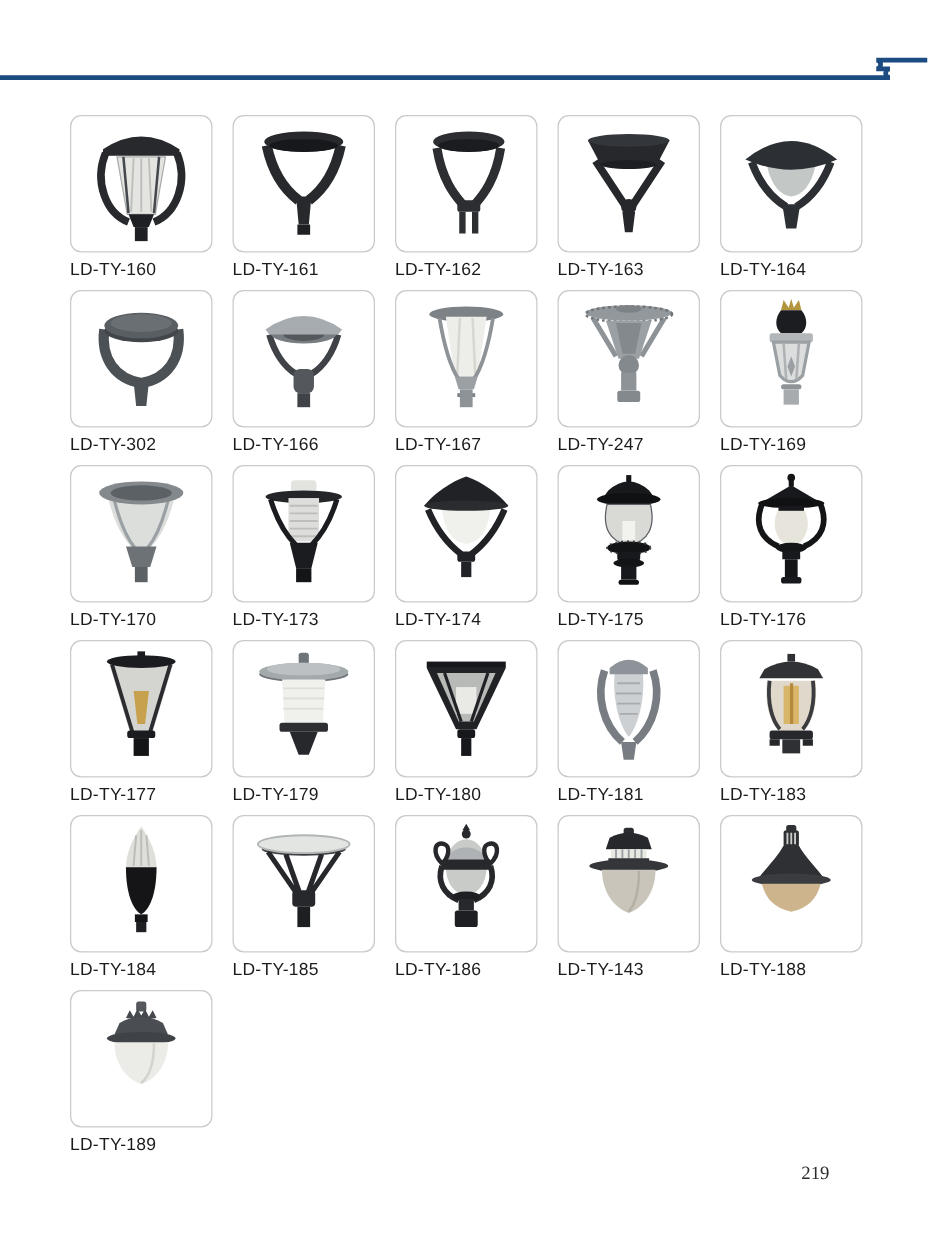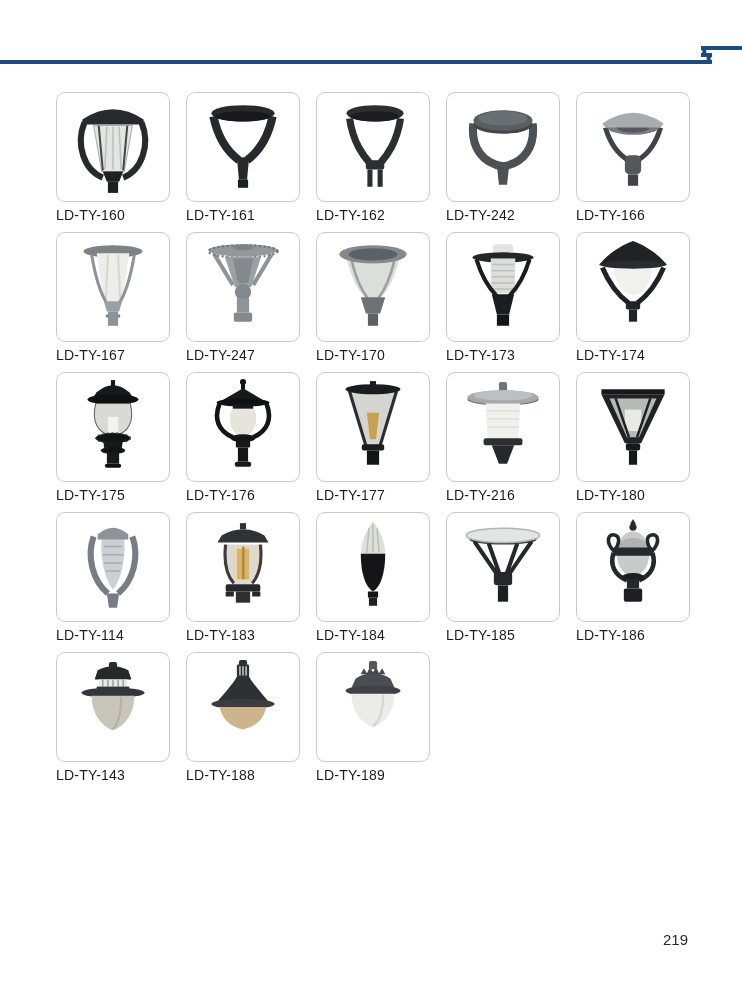--- a/index.html
+++ b/index.html
@@ -17,21 +17,21 @@
   .imgbox{
     width:112px;height:108px;border:1px solid #c9cbc9;border-radius:9px;
     background:#ffffff;display:flex;align-items:center;justify-content:center;
     overflow:hidden;
   }
   .imgbox svg{display:block;}
   .code{
     margin-top:6px;font-size:14px;line-height:15px;color:#1c1c1c;
     letter-spacing:.2px;white-space:nowrap;
   }
-  .page-num{position:absolute;left:663px;top:931px;font-size:15px;color:#2b2b2b;}
+  .page-num{position:absolute;left:641px;top:931px;font-size:15px;color:#2b2b2b;font-family:Liberation Serif, serif;}
 </style>
 </head>
 <body>
 
 <svg class="brand" viewBox="0 0 742 80">
   <path d="M0,62 H712 a3.5,3.5 0 0 1 0,-7 H701 a3.5,3.5 0 0 0 0,-7 H742" fill="none" stroke="#1b4b80" stroke-width="3.8"></path>
 </svg>
 
 <div class="grid">
 
@@ -69,33 +69,57 @@
         <path d="M27,22 C31,48 42,60 47,66 M77,22 C73,48 62,60 57,66" stroke="#2c2e32" stroke-width="7" fill="none"></path>
         <ellipse cx="52" cy="17" rx="28" ry="8" fill="#2c2e32"></ellipse>
         <ellipse cx="52" cy="20" rx="24" ry="5" fill="#1a1c1f"></ellipse>
         <rect x="43" y="63" width="18" height="9" rx="2" fill="#2c2e32"></rect>
         <path d="M47,72 V89 M57,72 V89" stroke="#2c2e32" stroke-width="5"></path>
       </svg>
     </div>
     <figcaption class="code">LD-TY-162</figcaption>
   </figure>
 
-
+  <figure class="cell">
+    <div class="imgbox">
+      <svg width="104" height="102" viewBox="0 0 100 100">
+        <path d="M24,32 L47,67 M76,32 L53,67" stroke="#26282c" stroke-width="6"></path>
+        <path d="M18,16 H82 L72,35 H28 Z" fill="#26282c"></path>
+        <ellipse cx="50" cy="16" rx="32" ry="5" fill="#33363a"></ellipse>
+        <ellipse cx="50" cy="35" rx="22" ry="3.5" fill="#1d1f22"></ellipse>
+        <circle cx="50" cy="68" r="6" fill="#26282c"></circle>
+        <path d="M45,72 H55 L53,88 H47 Z" fill="#26282c"></path>
+      </svg>
+    </div>
+    <figcaption class="code">LD-TY-163</figcaption>
+  </figure>
+
+  <figure class="cell">
+    <div class="imgbox">
+      <svg width="104" height="102" viewBox="0 0 100 100">
+        <path d="M19,33 C26,52 36,62 46,68 M81,33 C74,52 64,62 54,68" stroke="#2c2f33" stroke-width="6" fill="none"></path>
+        <path d="M31,36 Q36,58 50,60 Q64,58 69,36 Z" fill="#c3c7c6"></path>
+        <path d="M14,31 Q50,2 86,31 Q68,39 50,39 Q32,39 14,31 Z" fill="#2c2f33"></path>
+        <path d="M43,66 H57 L54,85 H46 Z" fill="#2c2f33"></path>
+      </svg>
+    </div>
+    <figcaption class="code">LD-TY-164</figcaption>
+  </figure>
 
   <figure class="cell">
     <div class="imgbox">
       <svg width="104" height="102" viewBox="0 0 100 100">
         <path d="M21,27 C18,50 30,66 50,69 C70,66 82,50 79,27" stroke="#4c5156" stroke-width="8" fill="none"></path>
         <ellipse cx="50" cy="28" rx="29" ry="9" fill="#42464b"></ellipse>
         <ellipse cx="50" cy="24" rx="29" ry="10" fill="#595e63"></ellipse>
         <ellipse cx="50" cy="22" rx="24" ry="7" fill="#6a6f74"></ellipse>
         <path d="M44,68 H56 L54,87 H46 Z" fill="#4c5156"></path>
       </svg>
     </div>
-    <figcaption class="code">LD-TY-242</figcaption>
+    <figcaption class="code">LD-TY-302</figcaption>
   </figure>
 
   <figure class="cell">
     <div class="imgbox">
       <svg width="104" height="102" viewBox="0 0 100 100">
         <path d="M23,31 C28,48 36,57 44,62 M77,31 C72,48 64,57 56,62" stroke="#3f4347" stroke-width="5" fill="none"></path>
         <ellipse cx="50" cy="30" rx="26" ry="8" fill="#787d81"></ellipse>
         <ellipse cx="50" cy="31" rx="16" ry="5" fill="#55595d"></ellipse>
         <path d="M20,27 Q50,6 80,27 L77,31 H23 Z" fill="#a7acb0"></path>
         <rect x="42" y="58" width="16" height="19" rx="5" fill="#54585c"></rect>
@@ -130,20 +154,35 @@
         <path d="M32,20 H68 L58,50 H42 Z" fill="#9aa0a4"></path>
         <path d="M40,22 H60 L55,46 H45 Z" fill="#84898d"></path>
         <circle cx="50" cy="55" r="8" fill="#84898d"></circle>
         <rect x="44" y="61" width="12" height="14" fill="#8e9398"></rect>
         <rect x="41" y="75" width="18" height="9" rx="2" fill="#84898d"></rect>
       </svg>
     </div>
     <figcaption class="code">LD-TY-247</figcaption>
   </figure>
 
+  <figure class="cell">
+    <div class="imgbox">
+      <svg width="104" height="102" viewBox="0 0 100 100">
+        <path d="M42,12 L44,4 L48,10 L50,3 L52,10 L56,4 L58,12 Z" fill="#b2953e"></path>
+        <path d="M42,12 H58 C63,18 63,26 58,30 H42 C37,26 37,18 42,12 Z" fill="#1c1d20"></path>
+        <rect x="33" y="30" width="34" height="7" rx="2" fill="#b3b7ba"></rect>
+        <path d="M36,37 H64 L59,63 Q50,73 41,63 Z" fill="#dcdedd" stroke="#9aa0a4" stroke-width="2.5"></path>
+        <path d="M44,38 L46,66 M56,38 L54,66" stroke="#aeb2b5" stroke-width="2"></path>
+        <path d="M47,56 L50,48 L53,56 L50,64 Z" fill="#9aa0a4"></path>
+        <rect x="42" y="70" width="16" height="4" rx="2" fill="#8e9398"></rect>
+        <rect x="44" y="74" width="12" height="12" fill="#a7abae"></rect>
+      </svg>
+    </div>
+    <figcaption class="code">LD-TY-169</figcaption>
+  </figure>
 
   <figure class="cell">
     <div class="imgbox">
       <svg width="104" height="102" viewBox="0 0 100 100">
         <path d="M24,22 C30,46 38,56 43,61 H57 C62,56 70,46 76,22 Z" fill="#dcdedb"></path>
         <path d="M29,24 C34,44 40,55 45,61 M71,24 C66,44 60,55 55,61" stroke="#9aa0a4" stroke-width="2.5" fill="none"></path>
         <ellipse cx="50" cy="18" rx="33" ry="9" fill="#84898e"></ellipse>
         <ellipse cx="50" cy="18" rx="24" ry="6" fill="#5c6166"></ellipse>
         <path d="M38,60 H62 L57,76 H43 Z" fill="#6d7277"></path>
         <rect x="45" y="76" width="10" height="12" fill="#5c6166"></rect>
@@ -243,21 +282,21 @@
         <rect x="46" y="6" width="8" height="9" rx="2" fill="#6f7478"></rect>
         <ellipse cx="50" cy="23" rx="35" ry="6" fill="#6f7478"></ellipse>
         <ellipse cx="50" cy="21" rx="35" ry="7" fill="#a4a9ac"></ellipse>
         <ellipse cx="50" cy="19" rx="29" ry="5" fill="#bcc0c3"></ellipse>
         <path d="M33,27 H67 L65,62 H35 Z" fill="#f0f0ec"></path>
         <path d="M34,34 h32 M34,42 h32 M34,50 h31" stroke="#dedfdb" stroke-width="1.5"></path>
         <rect x="31" y="61" width="38" height="7" rx="2" fill="#2c2e32"></rect>
         <path d="M39,68 H61 L54,86 H46 Z" fill="#26282c"></path>
       </svg>
     </div>
-    <figcaption class="code">LD-TY-216</figcaption>
+    <figcaption class="code">LD-TY-179</figcaption>
   </figure>
 
   <figure class="cell">
     <div class="imgbox">
       <svg width="104" height="102" viewBox="0 0 100 100">
         <rect x="19" y="13" width="62" height="5" fill="#17181b"></rect>
         <path d="M19,18 H81 L58,66 H42 Z" fill="#202226"></path>
         <path d="M27,22 H73 L56,60 H44 Z" fill="#b7bab7"></path>
         <rect x="42" y="33" width="16" height="21" fill="#e9e9e5"></rect>
         <path d="M33,22 L46,60 M67,22 L54,60" stroke="#202226" stroke-width="2.5"></path>
@@ -271,21 +310,21 @@
   <figure class="cell">
     <div class="imgbox">
       <svg width="104" height="102" viewBox="0 0 100 100">
         <path d="M39,22 H61 C63,40 58,63 50,72 C42,63 37,40 39,22 Z" fill="#cdd0d2"></path>
         <path d="M41,30 h18 M40,38 h20 M41,46 h18 M43,54 h14" stroke="#a7abae" stroke-width="1.5"></path>
         <path d="M31,20 C24,40 30,63 45,76 M69,20 C76,40 70,63 55,76" stroke="#787d83" stroke-width="6" fill="none"></path>
         <path d="M35,18 Q50,5 65,18 L65,23 H35 Z" fill="#8e9399"></path>
         <path d="M44,76 H56 L54,90 H46 Z" fill="#787d83"></path>
       </svg>
     </div>
-    <figcaption class="code">LD-TY-114</figcaption>
+    <figcaption class="code">LD-TY-181</figcaption>
   </figure>
 
 
   <figure class="cell">
     <div class="imgbox">
       <svg width="104" height="102" viewBox="0 0 100 100">
         <rect x="47" y="7" width="6" height="6" fill="#2e3034"></rect>
         <path d="M29,19 Q50,7 71,19 L75,26 H25 Z" fill="#303236"></path>
         <path d="M31,28 C29,46 33,60 40,67 H60 C67,60 71,46 69,28 Z" fill="#e0d9cb"></path>
         <path d="M44,32 H56 V62 H44 Z" fill="#d9b56a"></path>

